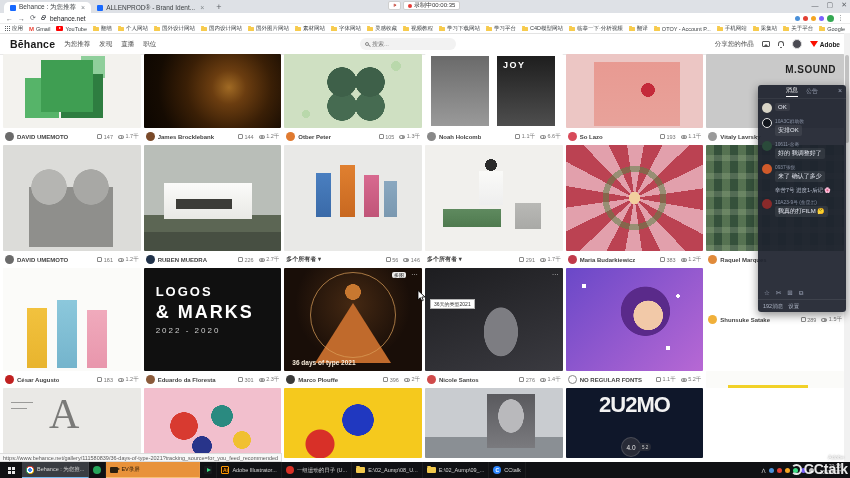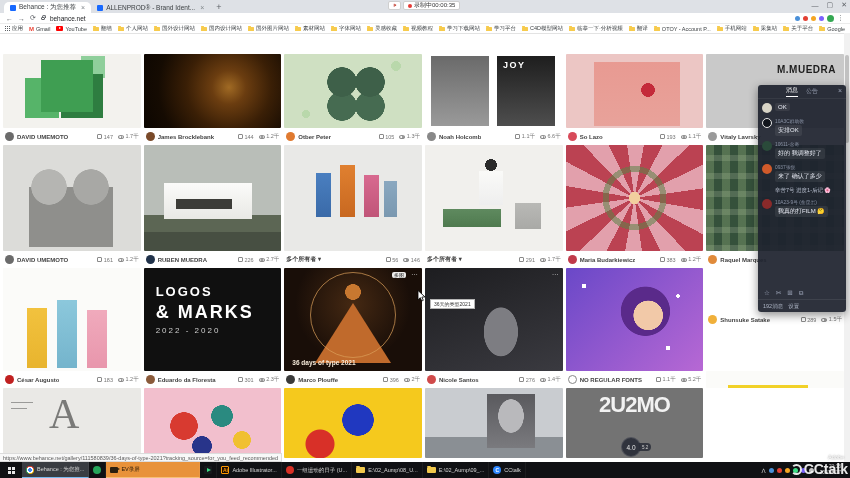--- a/index.html
+++ b/index.html
@@ -157,21 +157,21 @@
     radial-gradient(circle 11px at 78px 28px,#2a8a80 97%,transparent),
     radial-gradient(circle 9px at 98px 52px,#f0c030 97%,transparent),
     radial-gradient(circle 10px at 58px 58px,#28348a 97%,transparent); }
   .a22 { background-color:#f5c91d; background-image:
     radial-gradient(circle 16px at 74px 32px,#2038c0 97%,transparent),
     radial-gradient(circle at 36px 56px,#d83028 0 14px,transparent 15px); }
   .a23 { background-color:#c9ccd0; background-image:
     radial-gradient(ellipse 13px 17px at 86px 28px,#b9b9bc 97%,transparent),
     linear-gradient(#5a5a5e,#7a7a7e),linear-gradient(#c9ccd0 0 70%,#8a8f94 70%);
     background-position:0 0,62px 6px,0 0; background-size:auto,48px 54px,100% 100%; }
-  .a24 { background:#737373; display:flex; justify-content:center; }
+  .a24 { background:#0f172a; display:flex; justify-content:center; }
   .t-r4c6 { color:#f2f2f2; font-weight:bold; font-size:22px; letter-spacing:-1px; margin-top:4px; }
 
   
   .chat { position:absolute; left:758px; top:85px; width:88px; height:227px; background:rgba(30,34,46,.93); border-radius:3px;
     z-index:40; box-shadow:0 3px 10px rgba(0,0,0,.45); display:flex; flex-direction:column; color:#dfe3ee; }
   .chat-head { height:14px; display:flex; align-items:center; justify-content:center; gap:8px; position:relative; border-bottom:1px solid rgba(255,255,255,.06); flex:none; }
   .chat-tab { font-size:6px; color:#8f97a8; }
   .chat-tab.active { color:#fff; border-bottom:1.5px solid #fff; padding-bottom:1px; }
   .chat-x { position:absolute; right:4px; top:2px; font-size:7px; color:#9aa2b5; }
   .chat-body { flex:1; padding:4px 4px 0 4px; overflow:hidden; display:flex; flex-direction:column; gap:5px; }
@@ -391,32 +391,53 @@
   </div>
 
   <div class="recorder">
     <span class="rec-speaker">🕩</span>
     <span class="rec-pill">
       <span class="rec-dot"></span>
       <span>录制中00:00:35</span>
     </span>
   </div>
 
+  <div class="bhead">
+    <span class="blogo">Bēhance</span>
+    <span class="bnav">为您推荐</span>
+    <span class="bnav">发现</span>
+    <span class="bnav">直播</span>
+    <span class="bnav">职位</span>
+    <div class="bsearch">
+      <span class="sicon"></span>
+      <input placeholder="搜索..." style="">
+    </div>
+    <div class="bhead-right">
+      <span class="share">分享您的作品</span>
+      <span class="hicon-img"></span>
+      <span class="hicon-bell"></span>
+      <span class="havatar"></span>
+      <span class="adobe">
+          <span class="adobe-mark"></span>
+          <span>Adobe</span>
+        </span>
+    </div>
+  </div>
 
   <div class="grid">
 
     <div class="art a1"></div>
     <div class="art a2"></div>
     <div class="art a3"></div>
     <div class="art a4">
         <span class="t-joy">JOY</span>
       </div>
     <div class="art a5"></div>
     <div class="art a6">
-        <span class="t-msound">M.MUEDRA</span>
+        <span class="t-msound">M.SOUND</span>
       </div>
 
     <div class="bar">
         <span class="av" style="background:#6b6b6b"></span>
         <span class="aname">DAVID UMEMOTO</span>
         <span class="stats">
           <span class="stat">
             <span class="i-like"></span>
             <span>147</span>
           </span>

